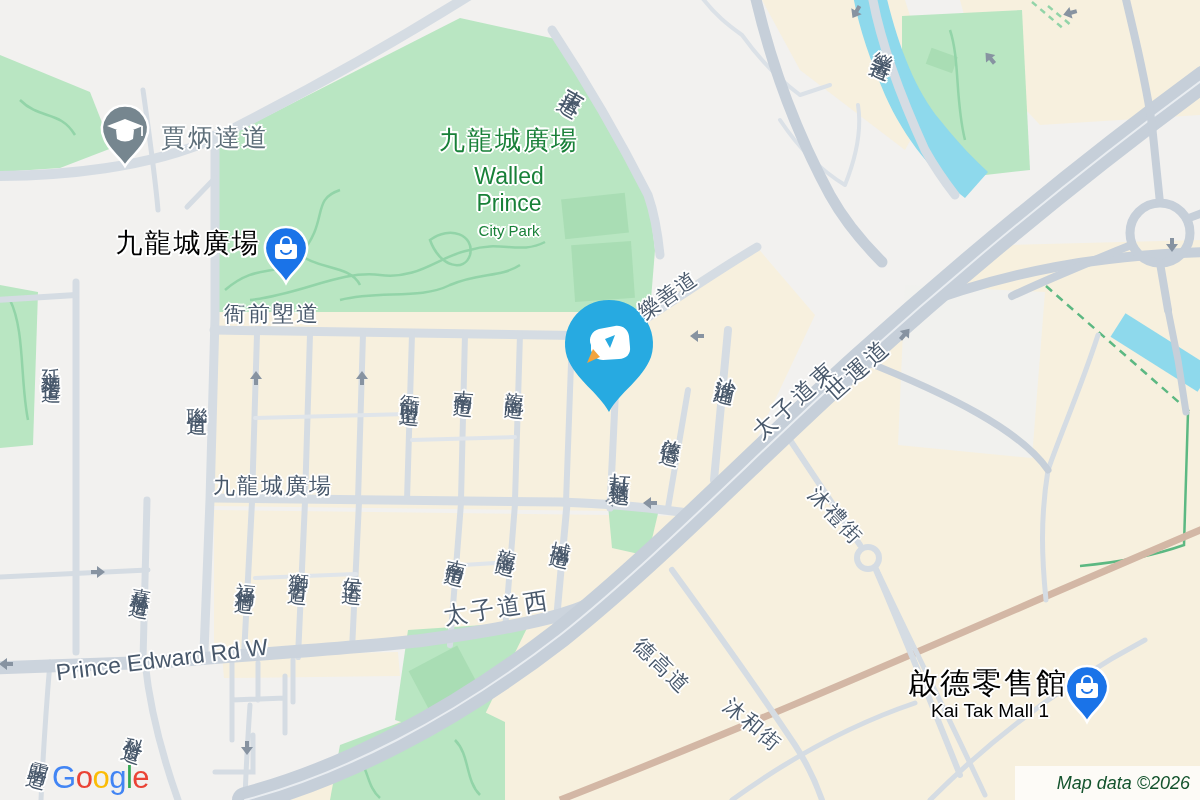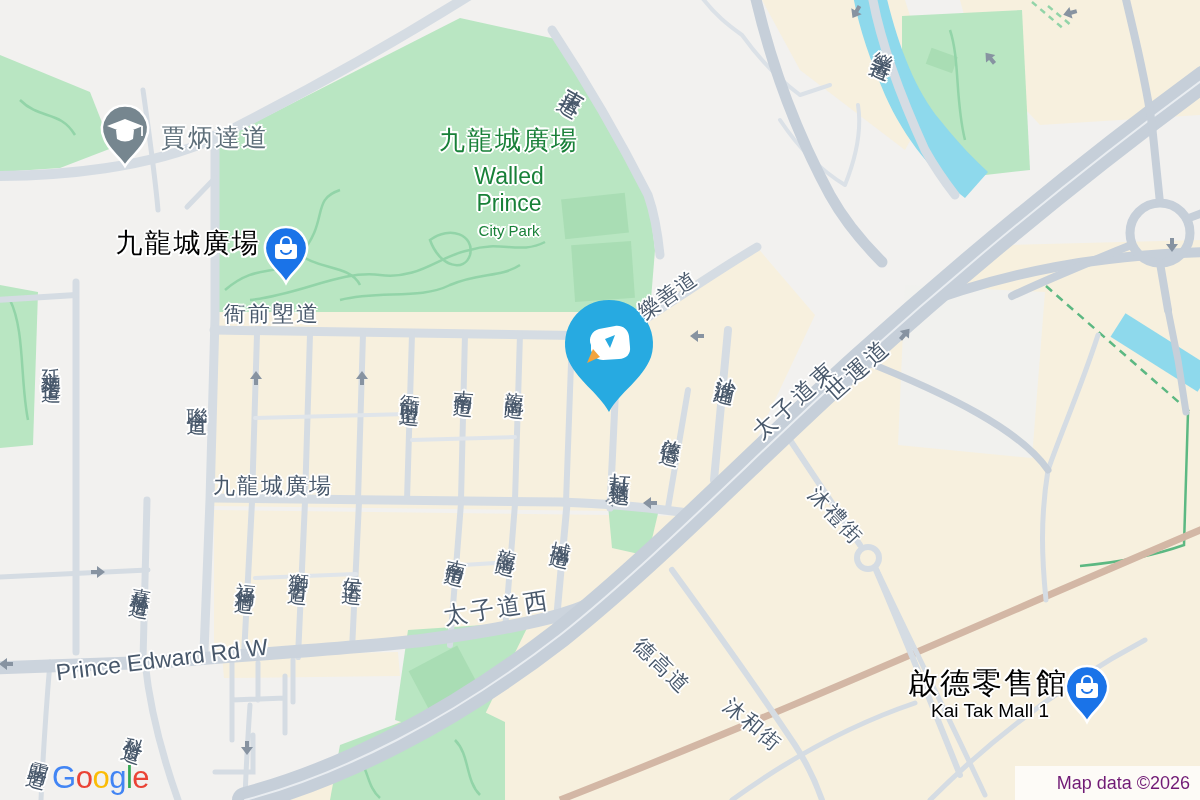--- a/index.html
+++ b/index.html
@@ -14,21 +14,21 @@
   .park-lbl{position:absolute;color:#188038;font-weight:500;white-space:nowrap;
       transform:translate(-50%,-50%);text-align:center;}
   .poi-blue{position:absolute;color:#000000;font-weight:500;white-space:nowrap;
       transform:translate(-50%,-50%);cursor:pointer;}
   .poi-gray{position:absolute;color:#5e6f7a;font-weight:500;white-space:nowrap;
       transform:translate(-50%,-50%);cursor:pointer;}
   #glogo{position:absolute;left:16px;top:760px;font-size:31px;font-weight:500;
       letter-spacing:-0.5px;cursor:pointer;margin-left:36px;}
   #attr-bar{position:absolute;right:0;bottom:0;width:185px;height:34px;
       background:rgba(255,255,255,0.75);}
-  #attr-txt{position:absolute;right:10px;bottom:6px;font-size:18px;color:#701a75;}
+  #attr-txt{position:absolute;right:10px;bottom:6px;font-size:18px;color:#14532d;font-style:italic;}
 </style>
 </head>
 <body>
 
 <div id="stage">
 
 <svg width="1200" height="800" viewBox="0 0 1200 800">
 
   <g>
     <polygon points="960,0 1200,0 1200,115 1040,125 975,55" fill="#f7f0de"></polygon>

